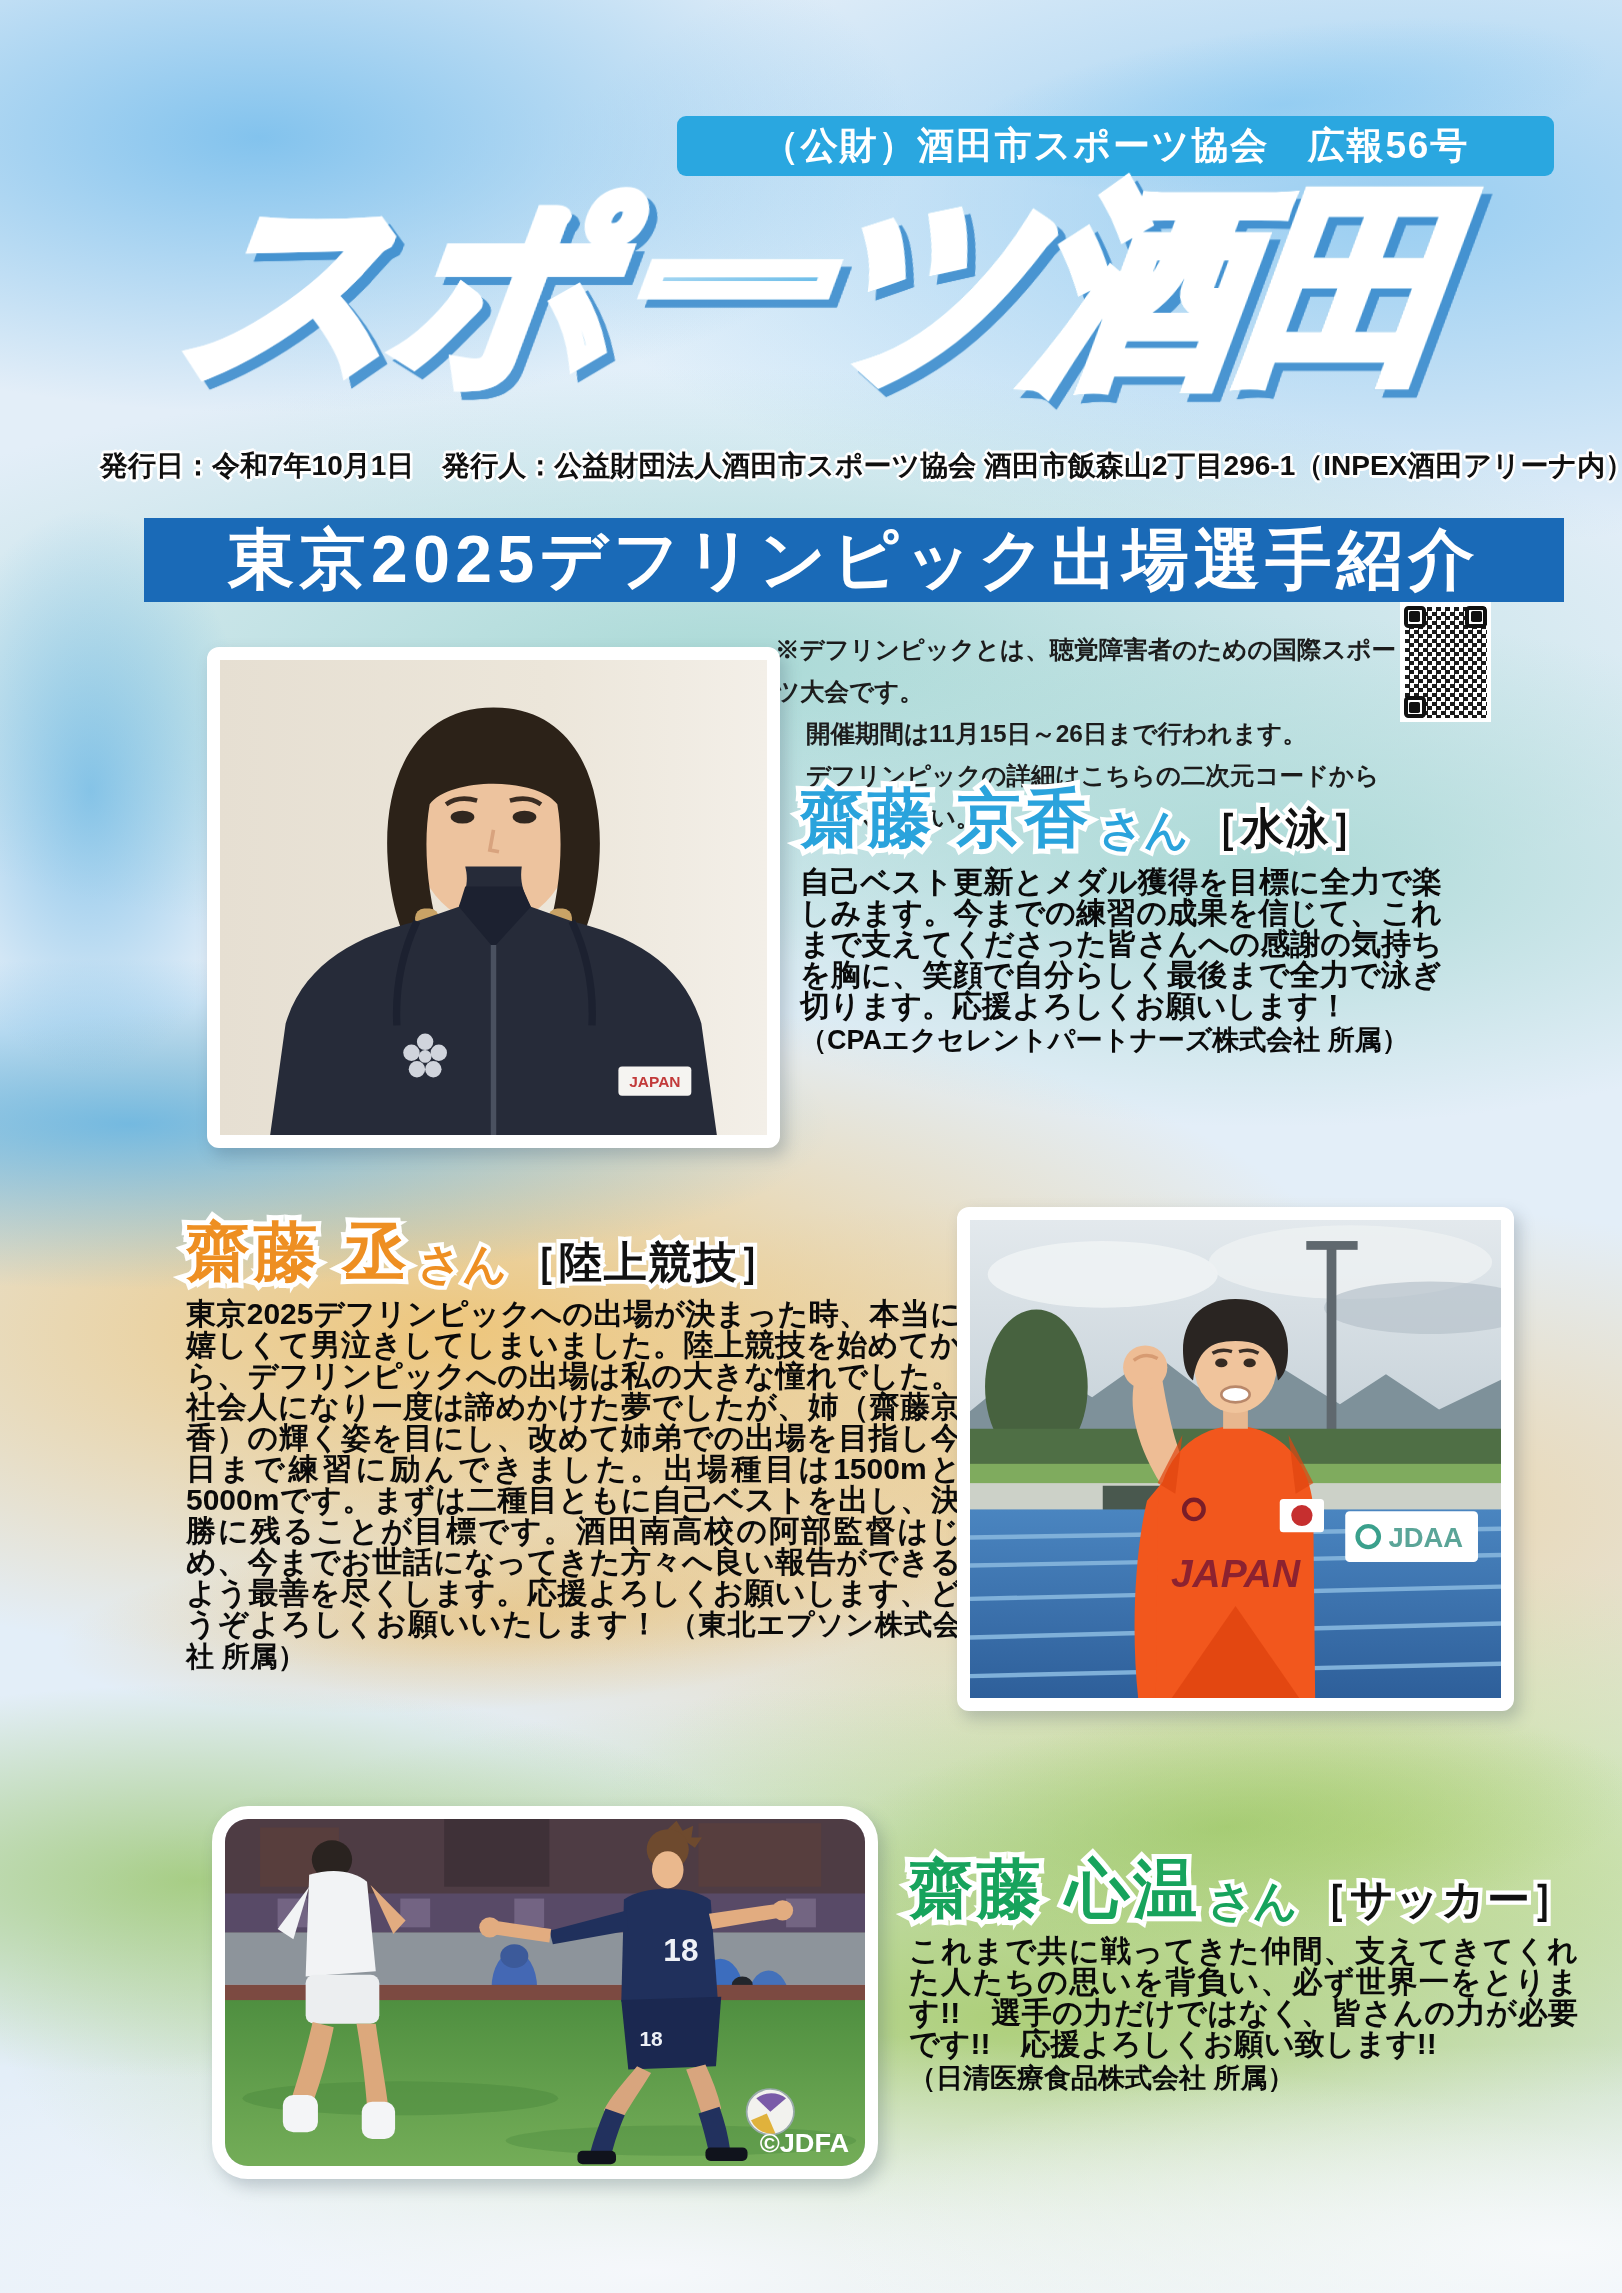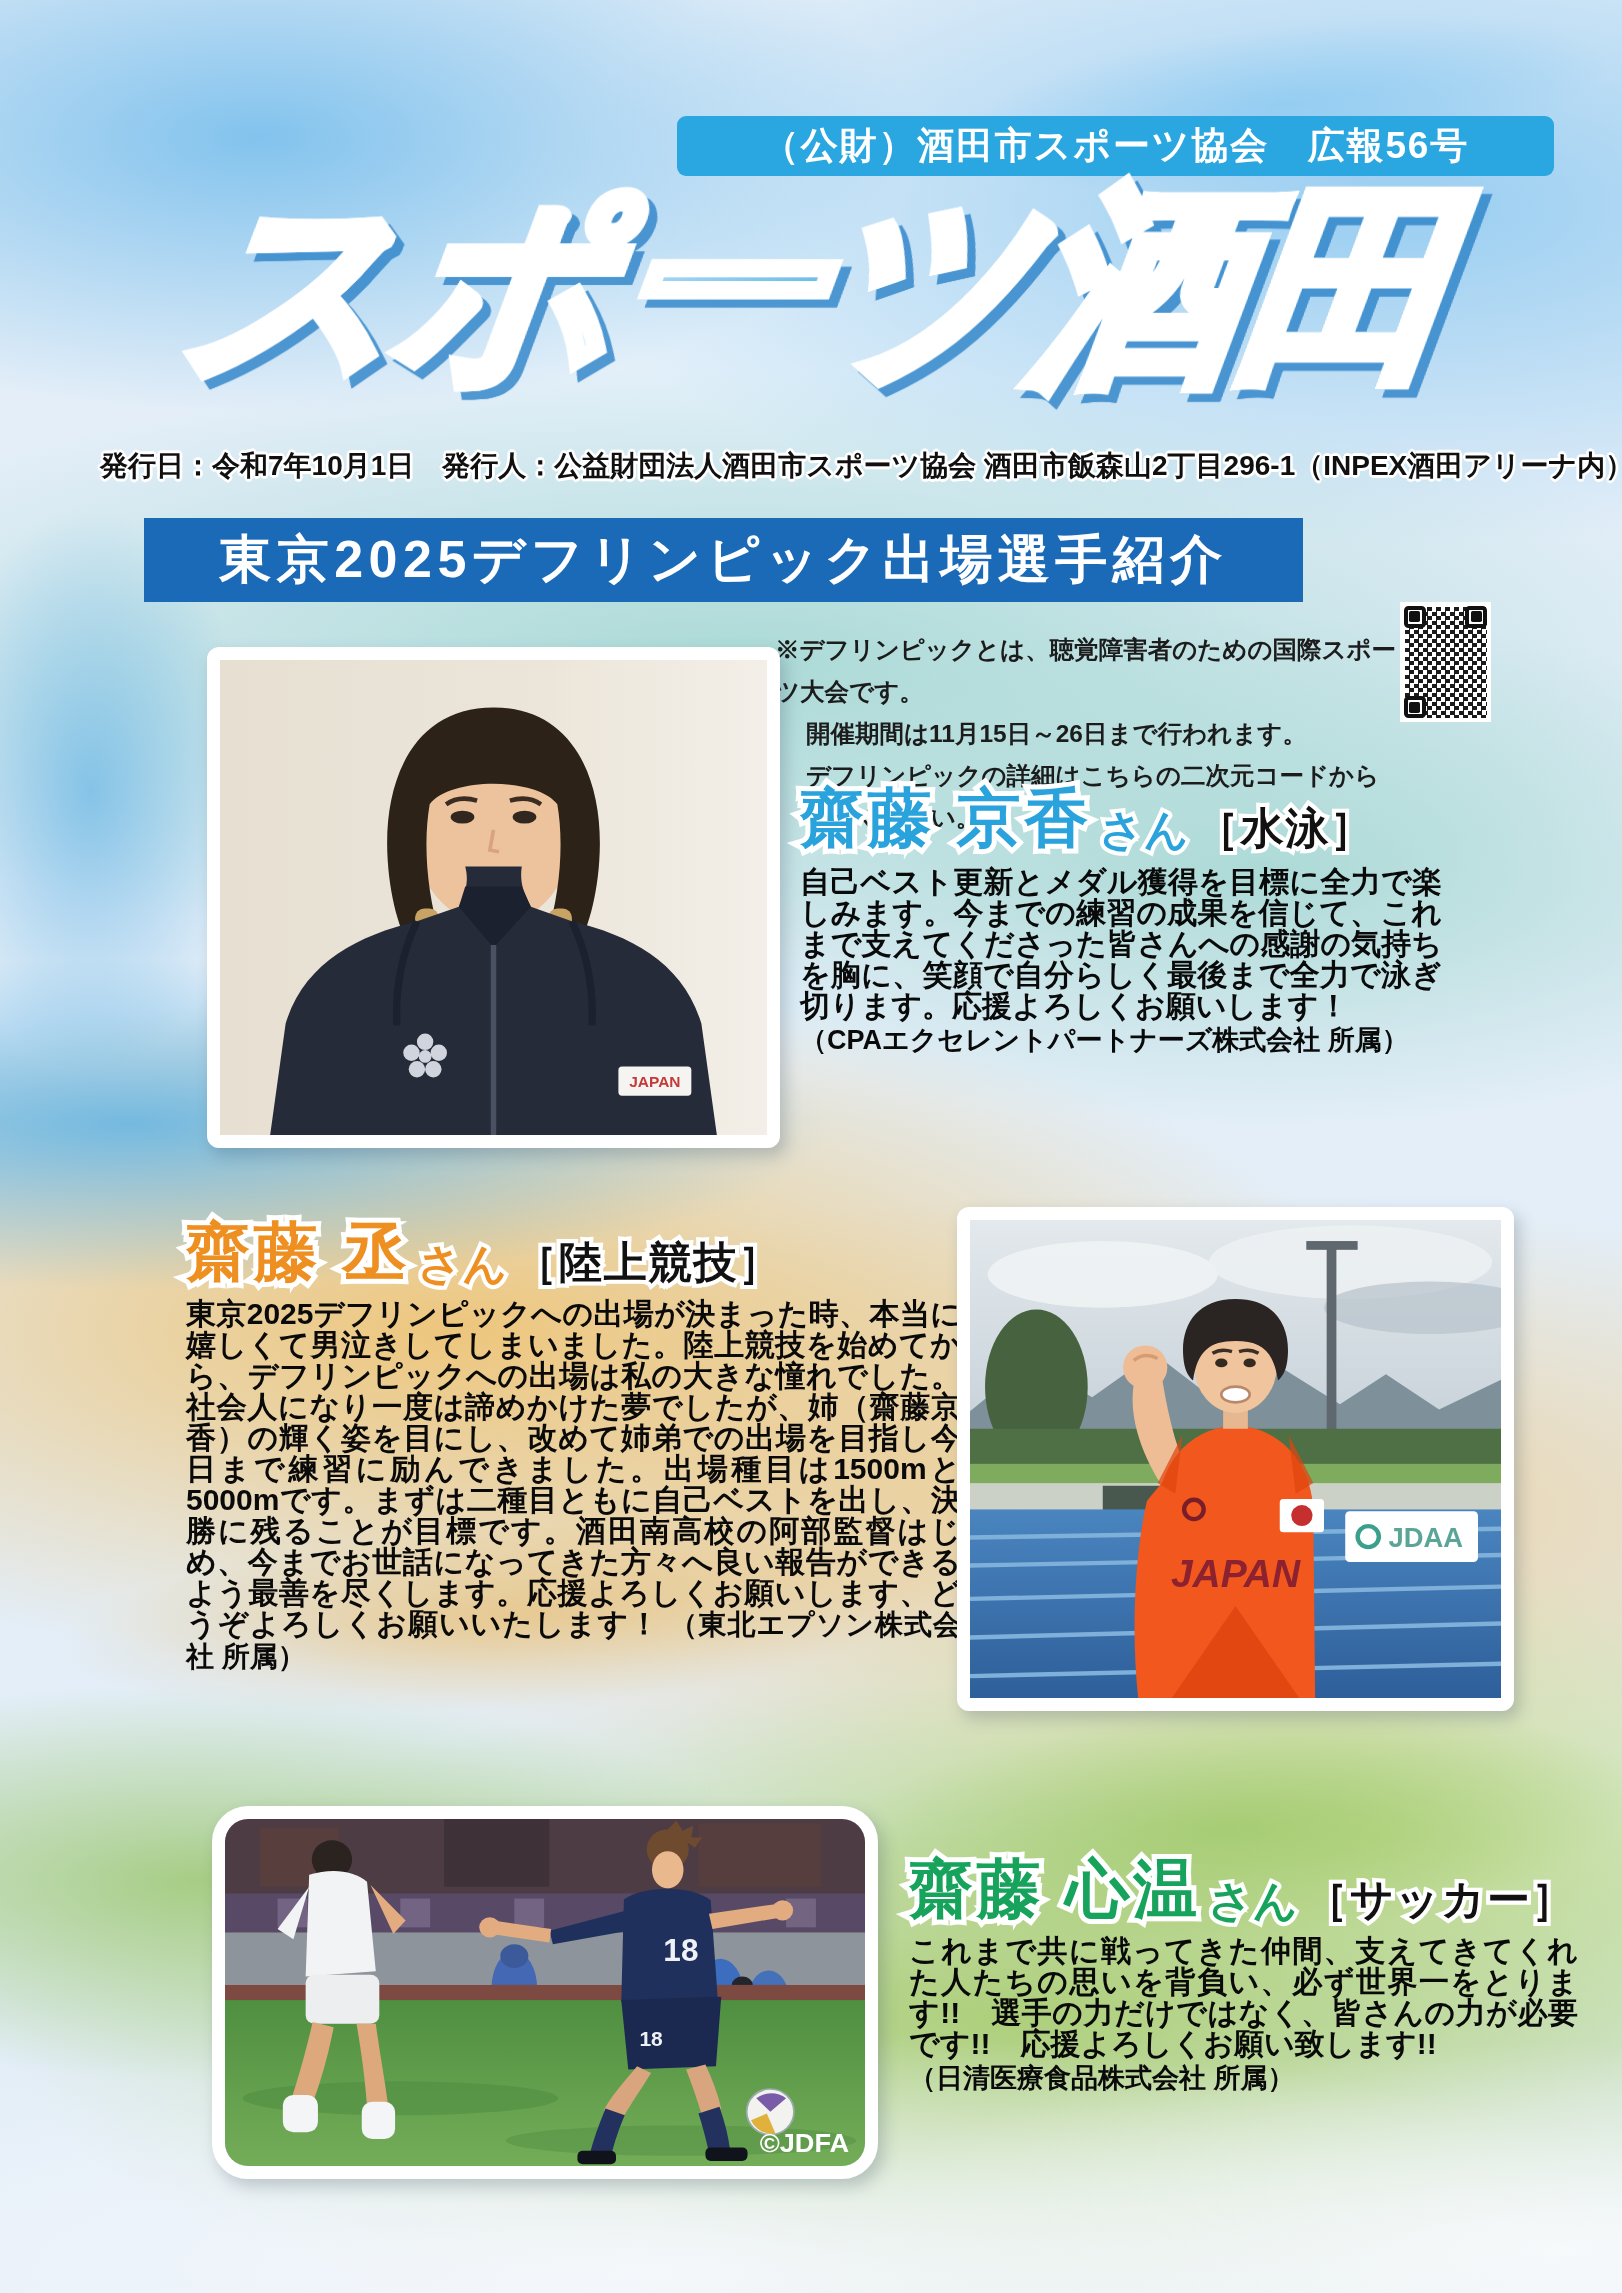--- a/index.html
+++ b/index.html
@@ -41,24 +41,24 @@
     -webkit-text-stroke:11.8px #fff; paint-order:stroke fill;
     filter:drop-shadow(9px 8.2px 0 rgba(44,130,200,.8));
     letter-spacing:-3.6px;
   }
   .publine{
     position:absolute; left:100px; top:447px; width:1446px;
     font-size:28px; font-weight:700; color:#101010; white-space:nowrap;
     text-shadow:-1.8px -1.8px 0 #fff,1.8px -1.8px 0 #fff,-1.8px 1.8px 0 #fff,1.8px 1.8px 0 #fff,0 2.7px 0 #fff,2.7px 0 0 #fff,-2.7px 0 0 #fff,0 -2.7px 0 #fff;
   }
   .banner{
-    position:absolute; left:144px; top:518px; width:1159px; height:84px;
+    position:absolute; left:144px; top:518px; width:1420px; height:84px;
     background:#1a6ab7;
     display:flex; align-items:center; justify-content:center;
-    color:#fff; font-size:52px; font-weight:800; letter-spacing:5.5px;
+    color:#fff; font-size:66px; font-weight:800; letter-spacing:5.5px;
   }
   
   .note{position:absolute; left:775px; top:629px; width:627px; color:#1c1c1c; font-weight:700;}
   .note div{font-size:24.5px; line-height:42px;}
   .note .indent{padding-left:31px;}
   .qr{
     position:absolute; left:1400px; top:602px; width:91px; height:120px;
     background:#fff; padding:4.5px; box-sizing:border-box;
   }
   .qr-pattern{

